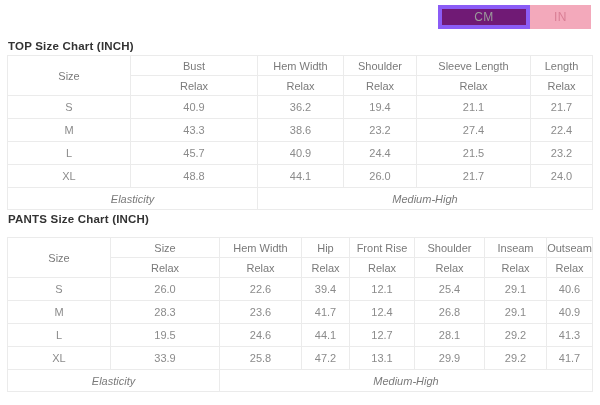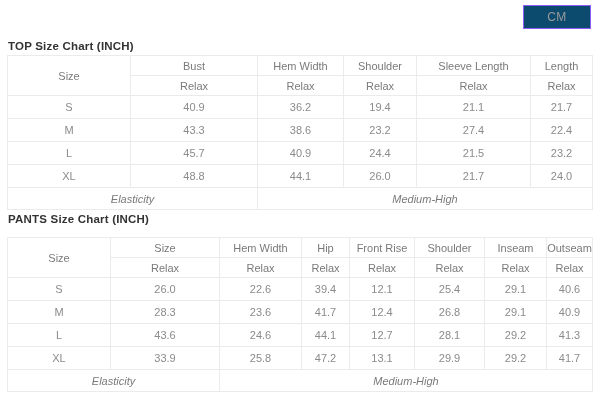--- a/index.html
+++ b/index.html
@@ -8,21 +8,21 @@
     background: #ffffff;
     font-family: "Liberation Sans", sans-serif;
     position: relative;
     overflow: hidden;
   }
   .unit-toggle { position: absolute; top: 5px; right: 9px; display: flex; }
   .unit-btn {
     height: 24px; display: flex; align-items: center; justify-content: center;
     font-size: 12px; cursor: pointer; letter-spacing: 0.5px;
   }
-  .unit-btn.cm { width: 68px; background: #0c4a6e; border: 1px solid #8b5cf6; color: #9b9b9b; }
+  .unit-btn.cm { width: 92px; background: #701a75; border: 4px solid #8b5cf6; color: #9b9b9b; }
   .unit-btn.in { width: 61px; background: #f3a9bb; border: 1px solid #f3a9bb; color: #d97e95; }
   .chart-title {
     position: absolute; left: 8px; font-size: 11.5px; font-weight: bold;
     color: #333333; letter-spacing: 0.2px;
   }
   #top-chart-title { top: 40px; }
   #pants-chart-title { top: 213px; }
   .chart-table-wrap { position: absolute; left: 7px; }
   #top-chart-container { top: 55px; }
   #pants-chart-container { top: 237px; }
@@ -48,20 +48,21 @@
   #pants-chart-container col:nth-child(5) { width: 65px; }
   #pants-chart-container col:nth-child(6) { width: 70px; }
   #pants-chart-container col:nth-child(7) { width: 62px; }
   #pants-chart-container col:nth-child(8) { width: 46px; }
 </style>
 </head>
 <body>
 
 <div class="unit-toggle">
   <div class="unit-btn cm">CM</div>
+  <div class="unit-btn in">IN</div>
 </div>
 
 <div class="chart-title" id="top-chart-title">TOP Size Chart (INCH)</div>
 <div class="chart-table-wrap" id="top-chart-container">
     <table>
       <colgroup>
         <col>
         <col>
         <col>
         <col>
@@ -172,21 +173,21 @@
           <td>28.3</td>
           <td>23.6</td>
           <td>41.7</td>
           <td>12.4</td>
           <td>26.8</td>
           <td>29.1</td>
           <td>40.9</td>
         </tr>
         <tr>
           <td>L</td>
-          <td>43.6</td>
+          <td>19.5</td>
           <td>24.6</td>
           <td>44.1</td>
           <td>12.7</td>
           <td>28.1</td>
           <td>29.2</td>
           <td>41.3</td>
         </tr>
         <tr>
           <td>XL</td>
           <td>33.9</td>

